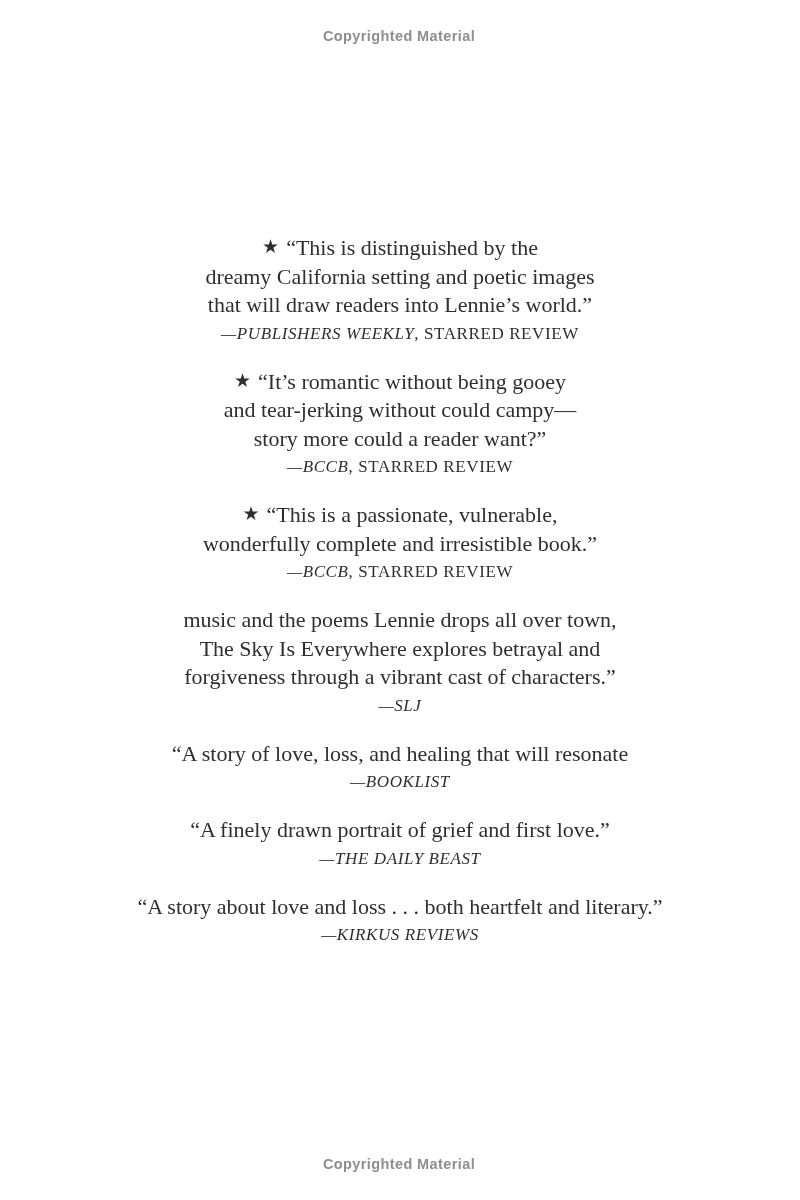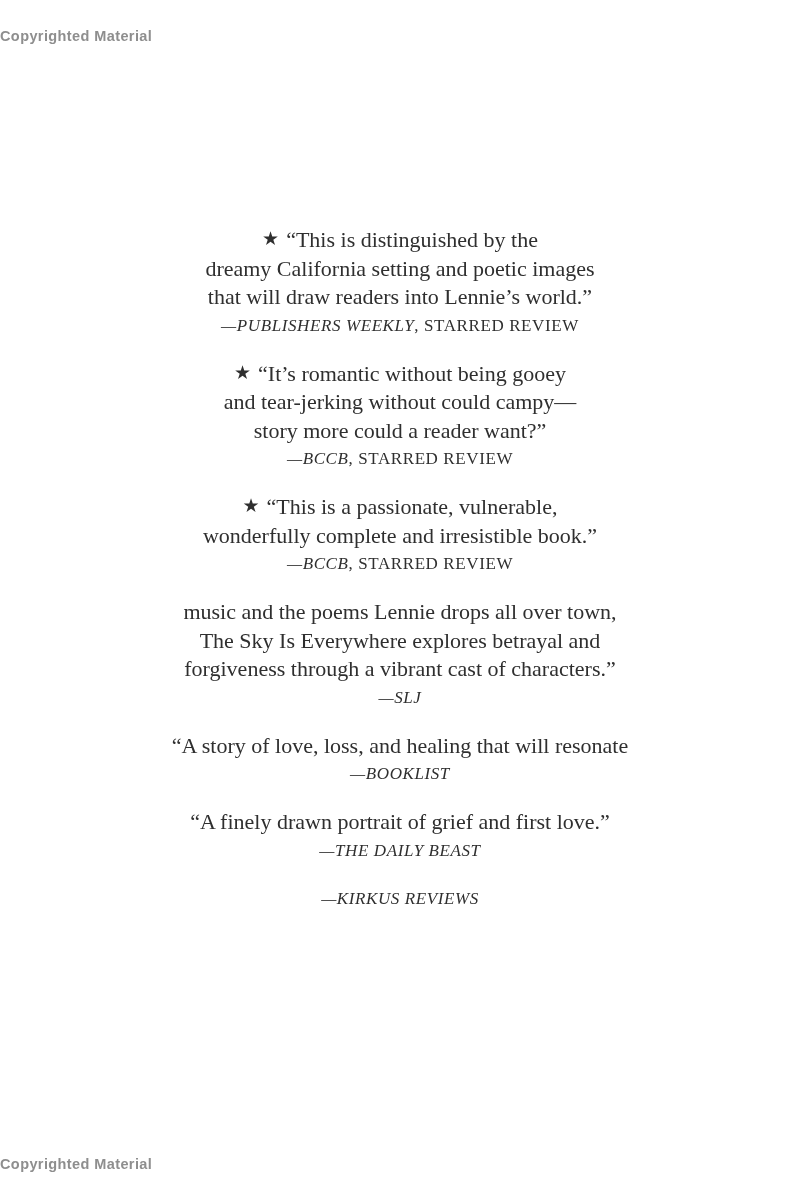--- a/index.html
+++ b/index.html
@@ -7,37 +7,38 @@
     width: 800px;
     height: 1200px;
     background: #ffffff;
     position: relative;
     font-family: "Liberation Serif", serif;
     overflow: hidden;
   }
   .notice {
     position: absolute;
     left: 0; right: 2px;
+    text-align: center;
     font-family: "Liberation Sans", sans-serif;
     font-weight: bold;
     font-size: 14.5px;
     letter-spacing: 0.4px;
     color: var(--notice-color, #8e8e8e);
   }
   .notice-top { top: 28px; }
   .notice-bottom { bottom: 28px; }
   .content {
     position: absolute;
     top: 218px;
     left: 40px;
     right: 40px;
     text-align: center;
     color: var(--text-color, #2f2f2f);
   }
-  .quote-block { margin: 8px 0 20px 0; }
+  .quote-block { margin: 16px 0 20px 0; }
   .qline {
     font-size: 22px;
     line-height: 28.5px;
     white-space: nowrap;
   }
   .star {
     display: inline-block;
     font-size: 19px;
     margin-right: 7px;
     position: relative;
@@ -91,18 +92,19 @@
     <div class="qline">“A story of love, loss, and healing that will resonate</div>
     <div class="attribution"><span class="attr-italic">—BOOKLIST</span><span></span></div>
   </div>
 
   <div class="quote-block">
     <div class="qline">“A finely drawn portrait of grief and first love.”</div>
     <div class="attribution"><span class="attr-italic">—THE DAILY BEAST</span><span></span></div>
   </div>
 
   <div class="quote-block">
+    <div class="qline">“A story about love and loss . . . both heartfelt and literary.”</div>
     <div class="attribution"><span class="attr-italic">—KIRKUS REVIEWS</span><span></span></div>
   </div>
 
 </div>
 
 <div class="notice notice-bottom">Copyrighted Material</div>
 
 </body></html>

